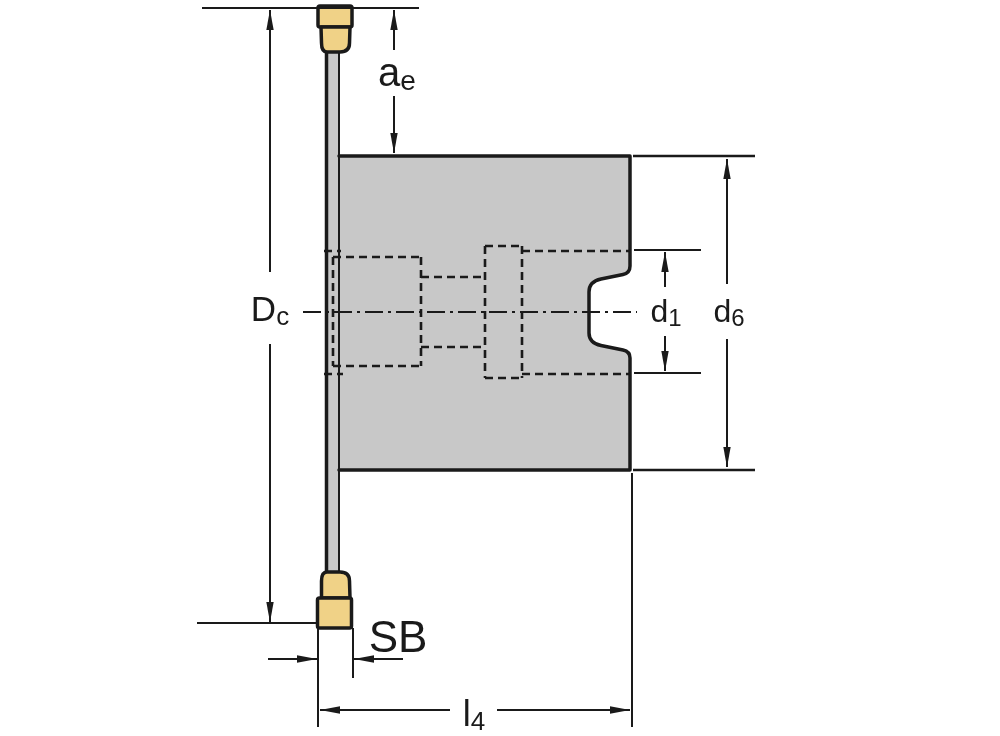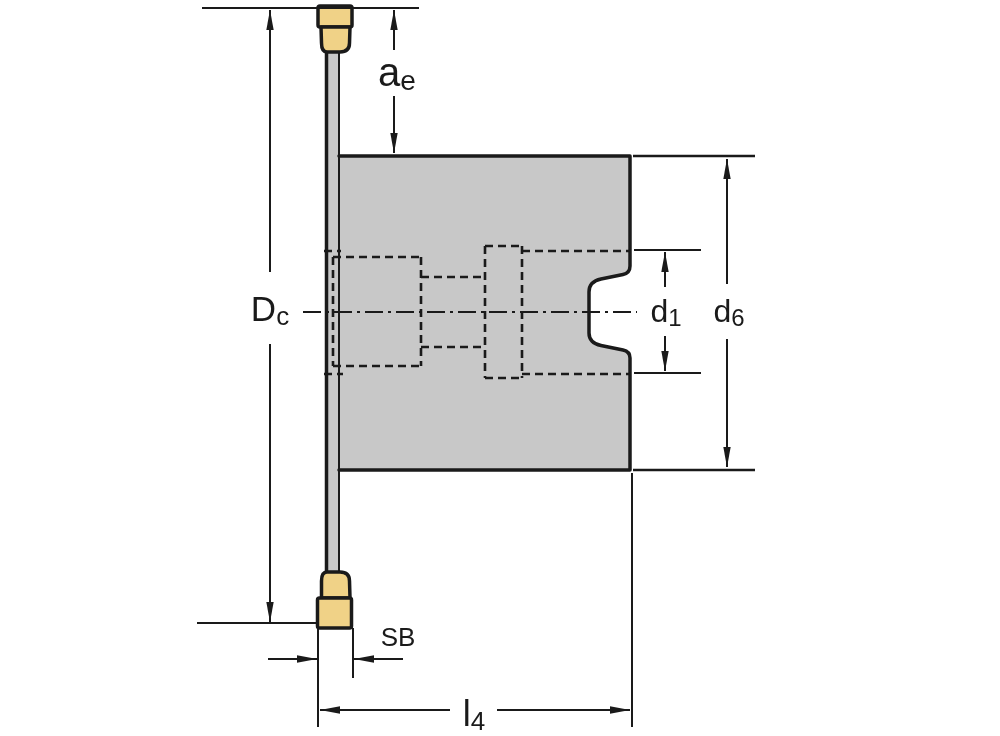--- a/index.html
+++ b/index.html
@@ -41,21 +41,21 @@
   .dim-label .sub{position:relative;top:0.15em;}
 
   #lbl-dc{left:270px;top:308px;font-size:35px;}
   #lbl-dc .sub{font-size:26px;}
   #lbl-ae{left:397px;top:72px;font-size:40px;}
   #lbl-ae .sub{font-size:28px;}
   #lbl-d1{left:666px;top:311px;font-size:32px;}
   #lbl-d1 .sub{font-size:24px;}
   #lbl-d6{left:729px;top:311px;font-size:32px;}
   #lbl-d6 .sub{font-size:24px;}
-  #lbl-sb{left:398px;top:637px;font-size:26px;text-align:right;}
+  #lbl-sb{left:398px;top:637px;font-size:44px;text-align:right;}
   #lbl-sb .sub{font-size:24px;}
   #lbl-l4{left:474px;top:714px;font-size:36px;}
   #lbl-l4 .sub{font-size:26px;}
 </style>
 </head>
 <body>
 
 <div id="drawing-stage">
   <svg width="1000" height="736" viewBox="0 0 1000 736">
     <defs>

